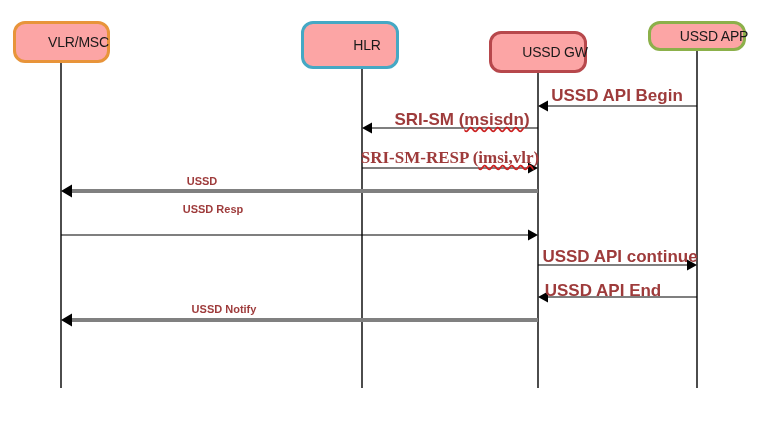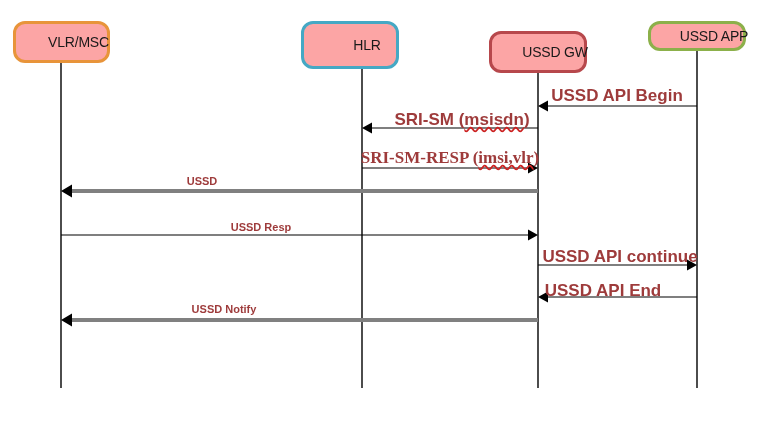--- a/index.html
+++ b/index.html
@@ -117,19 +117,19 @@
       </div>
       <div class="actor-box" style="left: 648px; top: 21px; width: 98px; height: 30px; border-color: rgb(140, 176, 74);">
         <span class="actor-label">USSD APP</span>
       </div>
     </div>
   <div id="msg-labels">
       <div class="msg-label" style="left: 617px; top: 86px;">USSD API Begin</div>
       <div class="msg-label" style="left: 462px; top: 110px;"><span>SRI-SM (</span><span class="squiggle">msisdn</span><span>)</span></div>
       <div class="msg-label" style="left: 450px; top: 148px; font-family: Liberation Serif, serif;"><span>SRI-SM-RESP (</span><span class="squiggle">imsi,vlr</span><span>)</span></div>
       <div class="msg-label big" style="left: 202px; top: 175px;">USSD</div>
-      <div class="msg-label big" style="left: 213px; top: 221px; margin-left: 48px;">USSD Resp</div>
+      <div class="msg-label big" style="left: 213px; top: 203px;">USSD Resp</div>
       <div class="msg-label" style="left: 620px; top: 247px;">USSD API continue</div>
       <div class="msg-label" style="left: 603px; top: 281px;">USSD API End</div>
       <div class="msg-label big" style="left: 224px; top: 303px;">USSD  Notify</div>
     </div>
 
 </div>
 
 </body></html>

